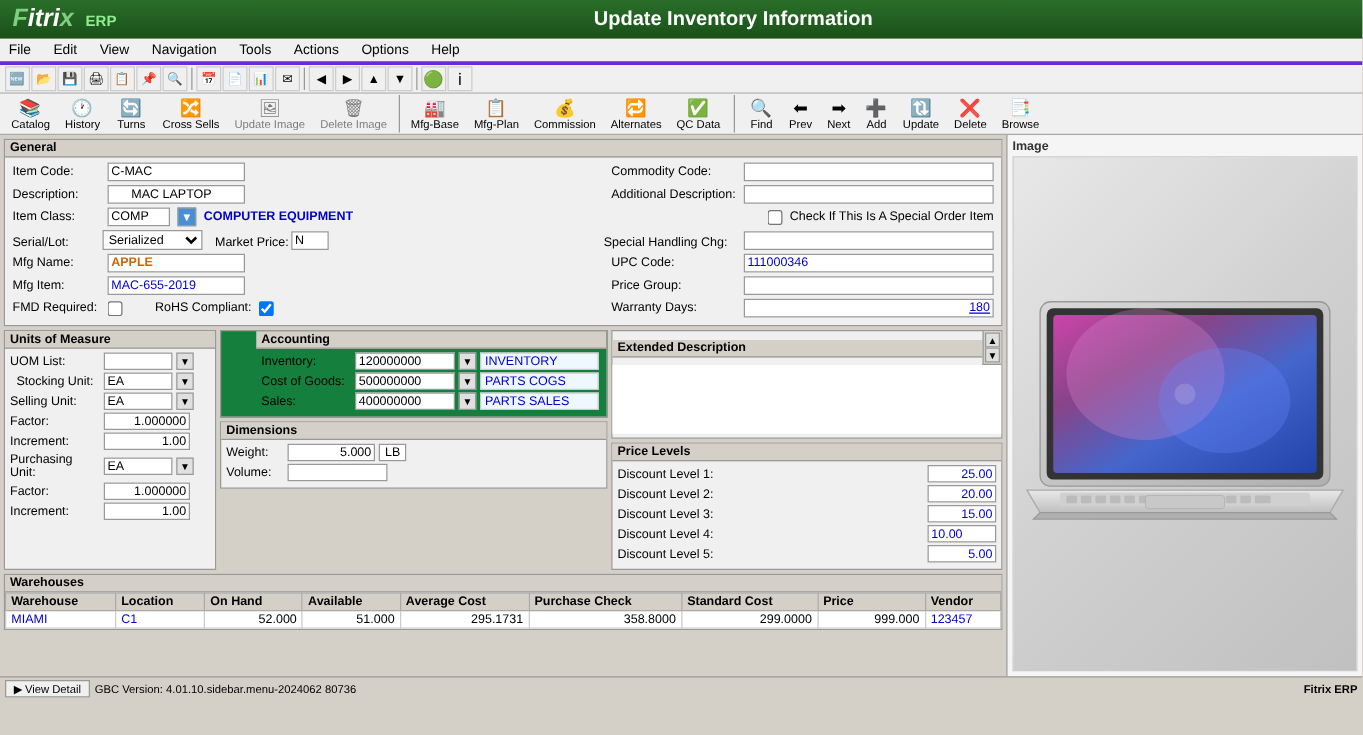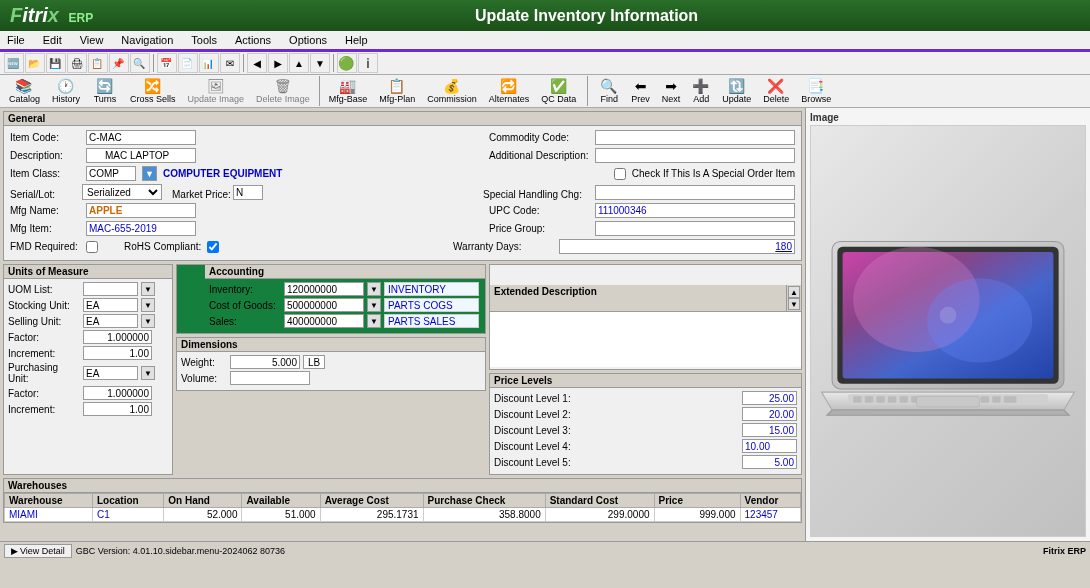--- a/index.html
+++ b/index.html
@@ -230,37 +230,37 @@
           <input type="text" value="" style="border: 1px solid rgb(153, 153, 153); background: white; height: 15px; font-size: 10px; padding: 0px 2px; width: 200px;">
         </div>
 
         <div style="display:flex; align-items:center; gap:6px; margin-bottom:2px;">
           <span style="font-size:10px; width:70px;">FMD Required:</span>
           <input type="checkbox" style="width: 12px; height: 12px;">
           <span style="font-size:10px; margin-left:20px;">RoHS Compliant:</span>
           <input type="checkbox" checked="" style="width: 12px; height: 12px;">
           <span style="flex:1;"></span>
           <span style="font-size:10px; width:100px;">Warranty Days:</span>
-          <input type="text" value="180" style="border: 1px solid rgb(153, 153, 153); background: white; height: 15px; font-size: 10px; padding: 0px 2px; width: 236px; text-align: right; color: rgb(0, 0, 204); text-decoration: underline;">
+          <input type="text" value="180" style="border: 1px solid rgb(153, 153, 153); background: white; height: 15px; font-size: 10px; padding: 0px 2px; width: 200px; text-align: right; color: rgb(0, 0, 204); text-decoration: underline;">
         </div>
       </div>
     </div>
 
     <div style="display:flex; gap:0px; margin:0 3px; flex-wrap:nowrap;">
 
       <div style="border:1px solid #999; background:#f0f0f0; flex:0 0 170px; margin-right:3px;">
         <div style="background:#d4d0c8; font-weight:bold; font-size:10px; padding:1px 4px; border-bottom:1px solid #999;">Units of Measure</div>
         <div style="padding:3px 4px;">
           <div style="display:flex; align-items:center; gap:3px; margin-bottom:2px;">
             <span style="font-size:10px; width:72px;">UOM List:</span>
             <input type="text" value="" style="border: 1px solid rgb(153, 153, 153); background: white; height: 14px; font-size: 10px; padding: 0px 2px; width: 55px;">
             <button style="border:1px solid #999; background:#e0e0e0; height:14px; width:14px; font-size:8px; cursor:pointer;">▼</button>
           </div>
           <div style="display:flex; align-items:center; gap:3px; margin-bottom:2px;">
-            <span style="font-size:10px; width:72px;">Stocking Unit:</span>
+            <span style="font-size:10px; width:72px;text-align:center;">Stocking Unit:</span>
             <input type="text" value="EA" style="border: 1px solid rgb(153, 153, 153); background: white; height: 14px; font-size: 10px; padding: 0px 2px; width: 55px;">
             <button style="border:1px solid #999; background:#e0e0e0; height:14px; width:14px; font-size:8px; cursor:pointer;">▼</button>
           </div>
           <div style="display:flex; align-items:center; gap:3px; margin-bottom:2px;">
             <span style="font-size:10px; width:72px;">Selling Unit:</span>
             <input type="text" value="EA" style="border: 1px solid rgb(153, 153, 153); background: white; height: 14px; font-size: 10px; padding: 0px 2px; width: 55px;">
             <button style="border:1px solid #999; background:#e0e0e0; height:14px; width:14px; font-size:8px; cursor:pointer;">▼</button>
           </div>
           <div style="display:flex; align-items:center; gap:3px; margin-bottom:2px;">
             <span style="font-size:10px; width:72px;">Factor:</span>
@@ -324,21 +324,21 @@
               <span style="font-size:10px; width:46px;">Volume:</span>
               <input type="text" value="" style="border: 1px solid rgb(153, 153, 153); background: white; height: 14px; font-size: 10px; padding: 0px 2px; width: 80px;">
             </div>
           </div>
         </div>
       </div>
 
       <div style="flex:1;">
 
         <div style="border:1px solid #999; background:#f0f0f0; margin-bottom:3px;">
-          <div style="display:flex; justify-content:space-between;margin-top:20px;">
+          <div style="display:flex; align-items:center; justify-content:space-between;">
             <div style="background:#d4d0c8; font-weight:bold; font-size:10px; padding:1px 4px; border-bottom:1px solid #999; flex:1;">Extended Description</div>
             <div style="background:#d4d0c8; border-bottom:1px solid #999; border-left:1px solid #999; padding:1px;">
               <button style="border:1px solid #999; background:#e0e0e0; width:12px; height:12px; font-size:8px; cursor:pointer; display:block;">▲</button>
               <button style="border:1px solid #999; background:#e0e0e0; width:12px; height:12px; font-size:8px; cursor:pointer; display:block;">▼</button>
             </div>
           </div>
           <textarea style="border: none; background: white; height: 55px; width: 100%; font-size: 10px; padding: 2px; resize: none;"></textarea>
         </div>
 
         <div style="border:1px solid #999; background:#f0f0f0;">

